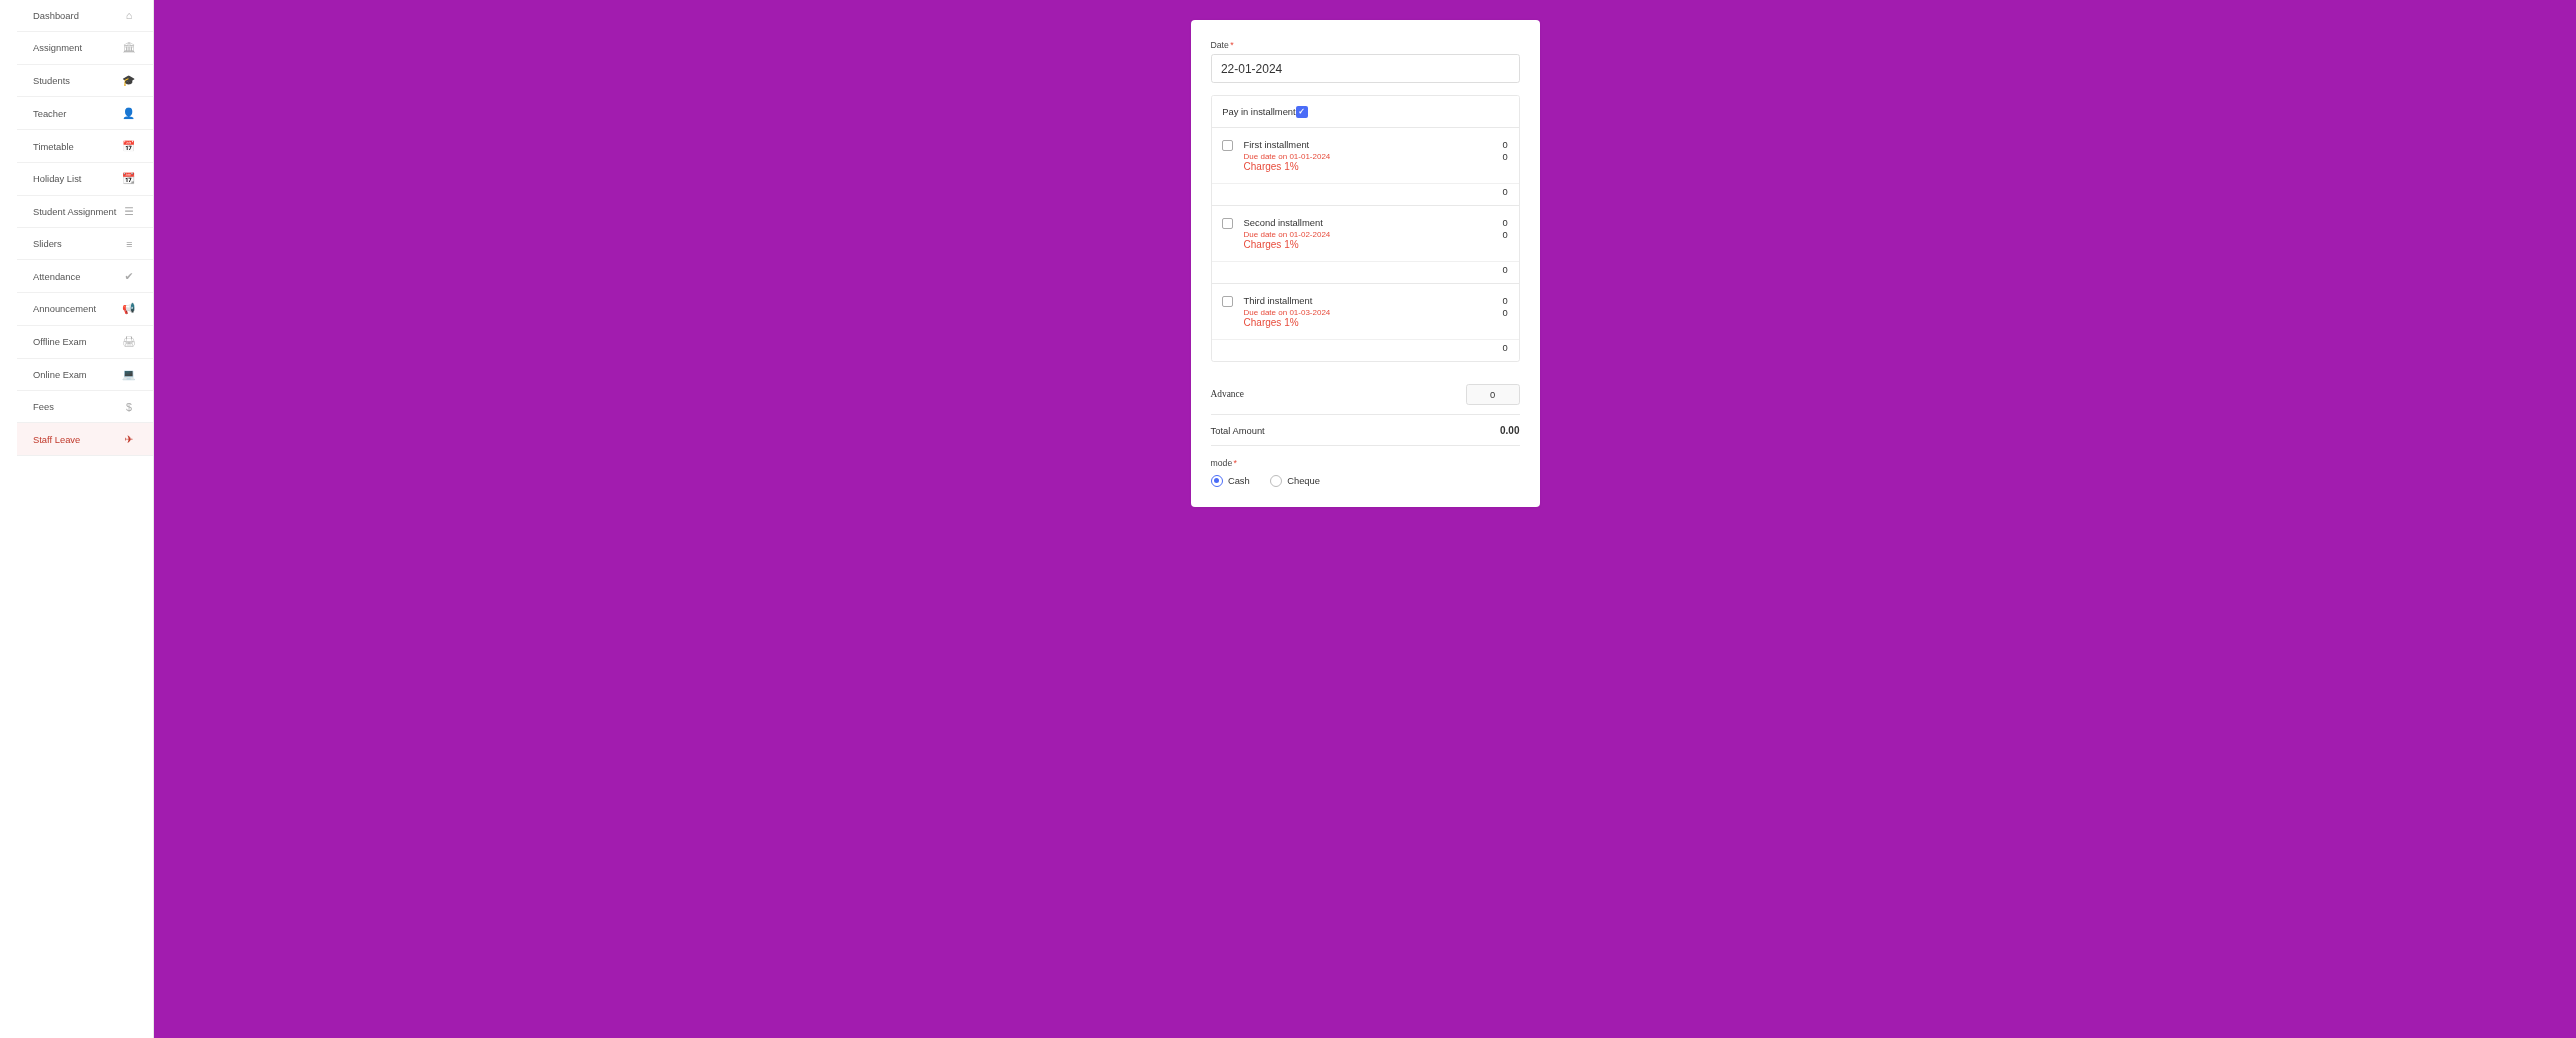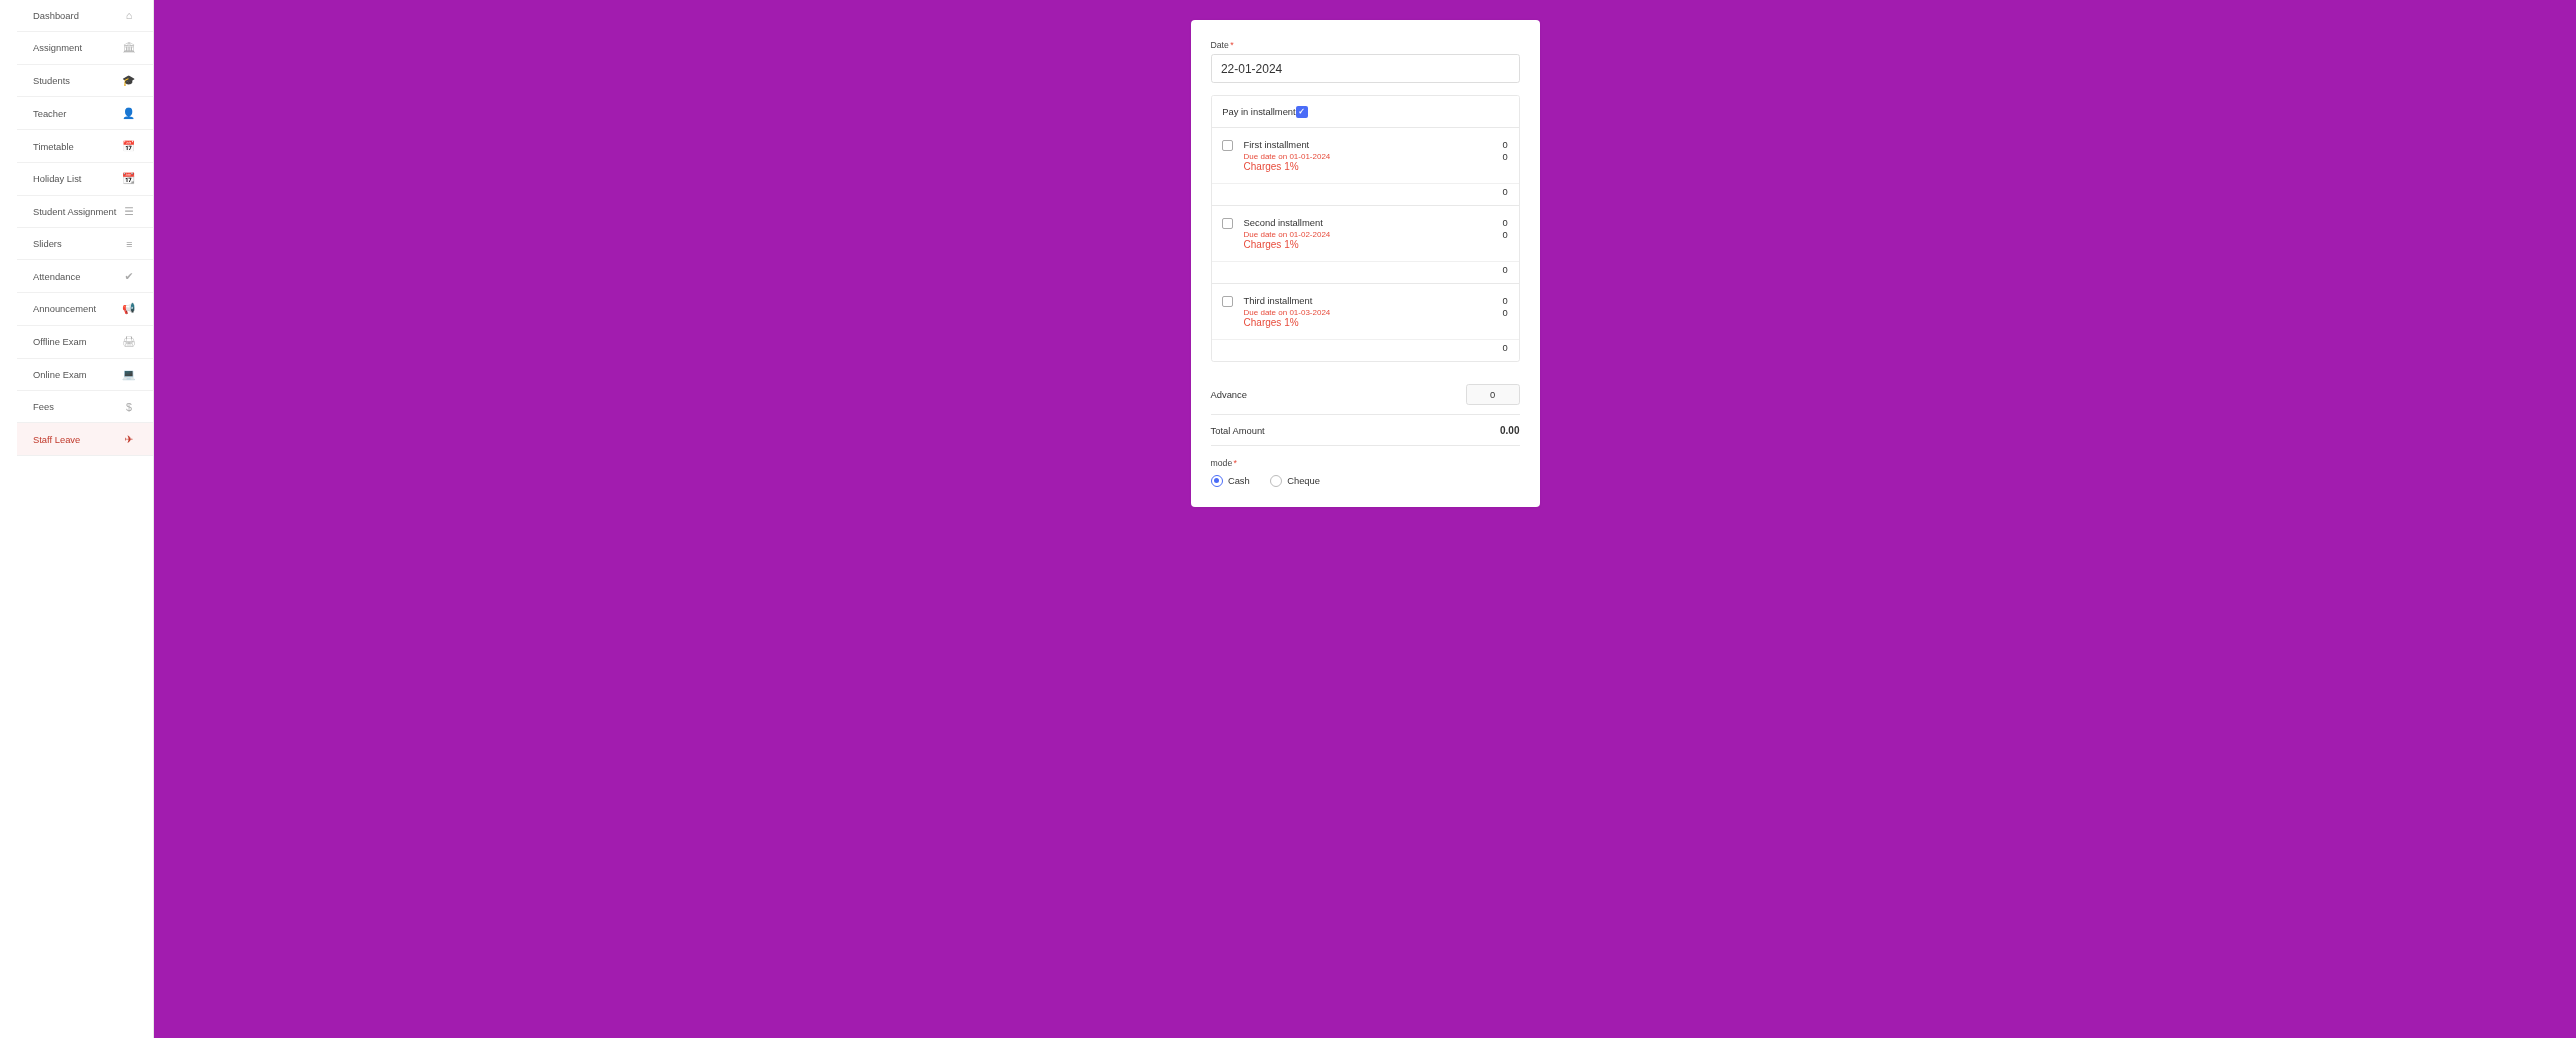--- a/index.html
+++ b/index.html
@@ -191,20 +191,21 @@
     .advance-row {
       display: flex;
       align-items: center;
       justify-content: space-between;
       padding: 9.4px 0;
       border-bottom: 0.7px solid #e8e8e8;
     }
     .advance-label {
       font-size: 9.4px;
       color: #333;
+      font-family: Liberation Serif, serif;
     }
     .advance-input {
       width: 54px;
       border: 0.7px solid #ddd;
       border-radius: 2.7px;
       padding: 4px 6.7px;
       font-size: 9.4px;
       color: #333;
       text-align: center;
       background: #f9f9f9;

